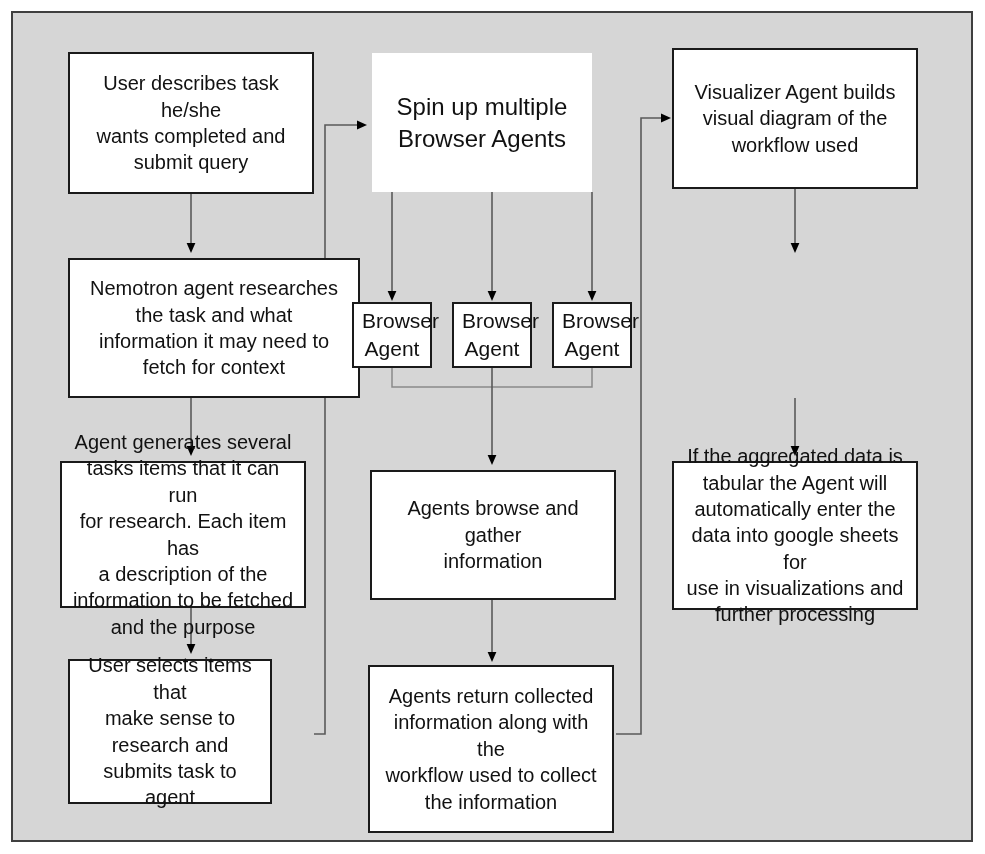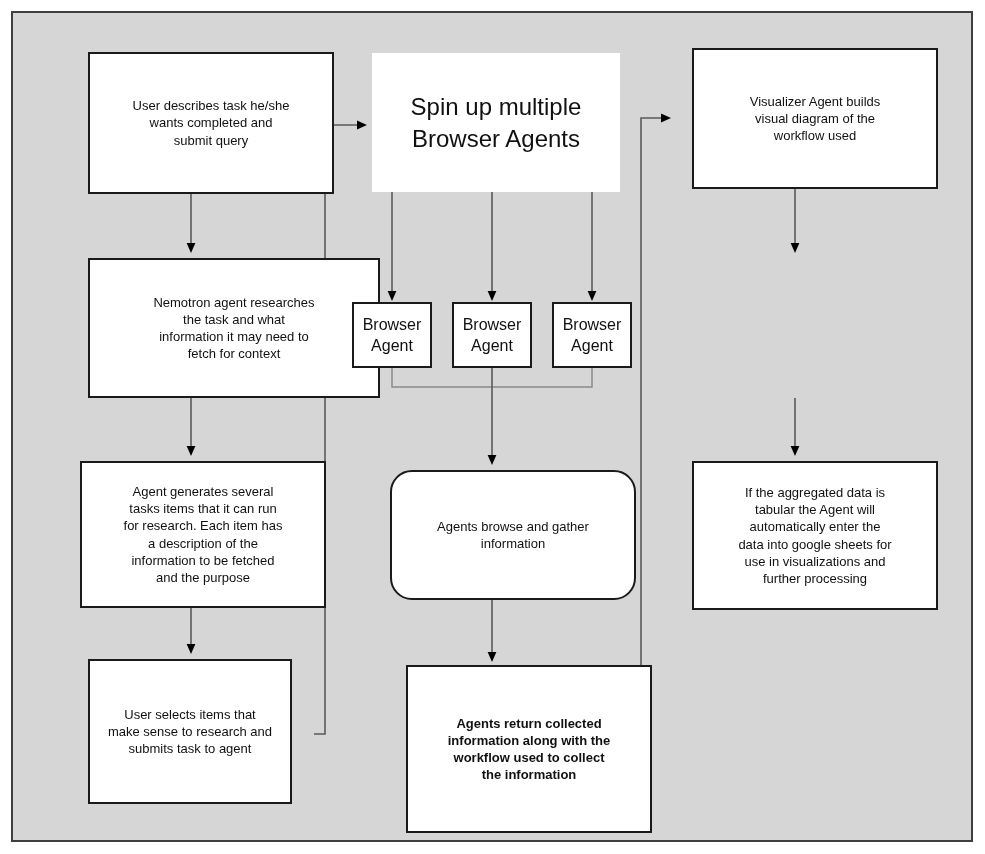--- a/index.html
+++ b/index.html
@@ -47,23 +47,23 @@
     padding: 4px 8px;
   }
   .node.plain {
     border: none;
   }
   .node-text {
     display: block;
     width: 100%;
     white-space: pre-line;
   }
-  .t-body { font-size: 13px; margin-left: 20px; }
+  .t-body { font-size: 20px; }
   .t-big  { font-size: 24px; }
-  .t-small{ font-size: 16px; }
+  .t-small{ font-size: 21px; }
 </style>
 </head>
 <body>
 
 <div id="canvas">
 
   <div id="frame"></div>
 
   <svg class="wires" viewBox="0 0 985 854" xmlns="http://www.w3.org/2000/svg">
     <defs>
@@ -146,46 +146,46 @@
 information to be fetched
 and the purpose</span>
   </div>
 
   <div class="node t-body" style="left:68px; top:659px; width:204px; height:145px;">
     <span class="node-text">User selects items that
 make sense to research and
 submits task to agent</span>
   </div>
 
-  <div class="node plain t-big" style="left:372px; top:53px; width:248px; height:139px;">
+  <div class="node plain t-big" style="left:372px; top:53px; width:220px; height:139px;">
     <span class="node-text">Spin up multiple
 Browser Agents</span>
   </div>
 
   <div class="node t-small" style="left:352px; top:302px; width:80px; height:66px;">
     <span class="node-text">Browser
 Agent</span>
   </div>
 
   <div class="node t-small" style="left:452px; top:302px; width:80px; height:66px;">
     <span class="node-text">Browser
 Agent</span>
   </div>
 
   <div class="node t-small" style="left:552px; top:302px; width:80px; height:66px;">
     <span class="node-text">Browser
 Agent</span>
   </div>
 
-  <div class="node t-body" style="left:370px; top:470px; width:246px; height:130px;border-radius:22px;">
+  <div class="node t-body" style="left:370px; top:470px; width:246px; height:130px;">
     <span class="node-text">Agents browse and gather
 information</span>
   </div>
 
-  <div class="node t-body" style="left:386px; top:665px; width:246px; height:168px;font-weight:bold;">
+  <div class="node t-body" style="left:368px; top:665px; width:246px; height:168px;">
     <span class="node-text">Agents return collected
 information along with the
 workflow used to collect
 the information</span>
   </div>
 
   <div class="node t-body" style="left:672px; top:48px; width:246px; height:141px;">
     <span class="node-text">Visualizer Agent builds
 visual diagram of the
 workflow used</span>

